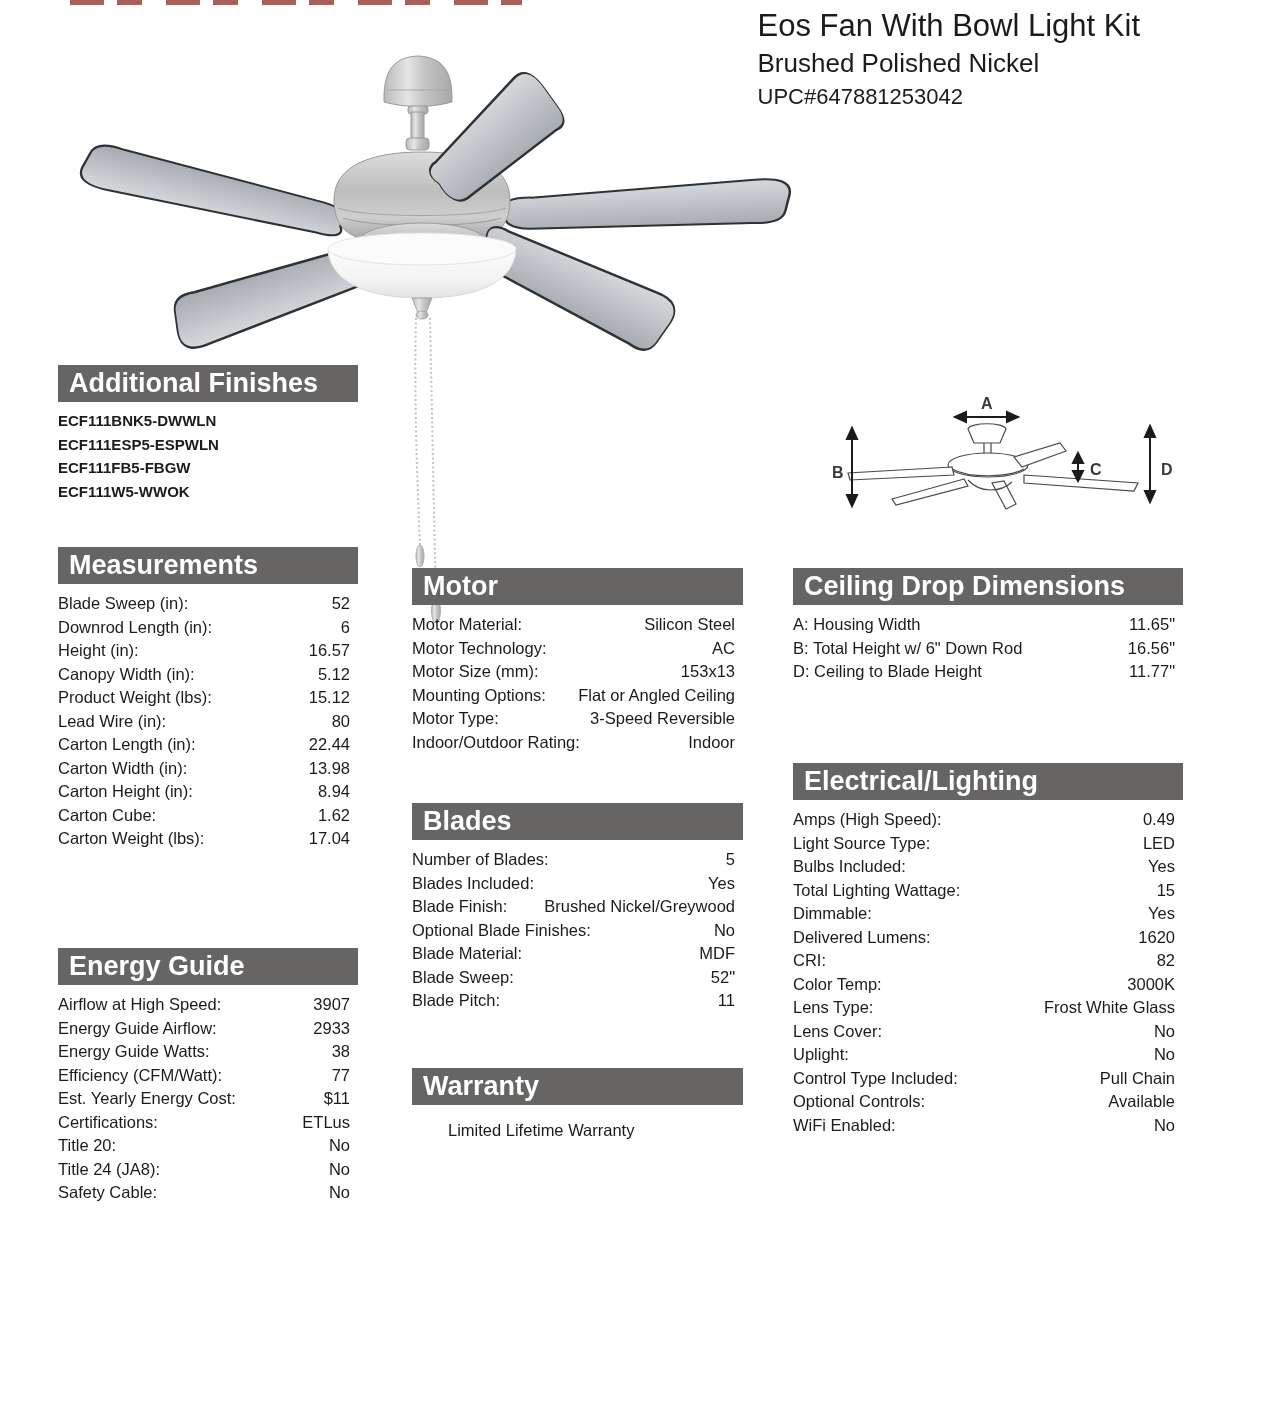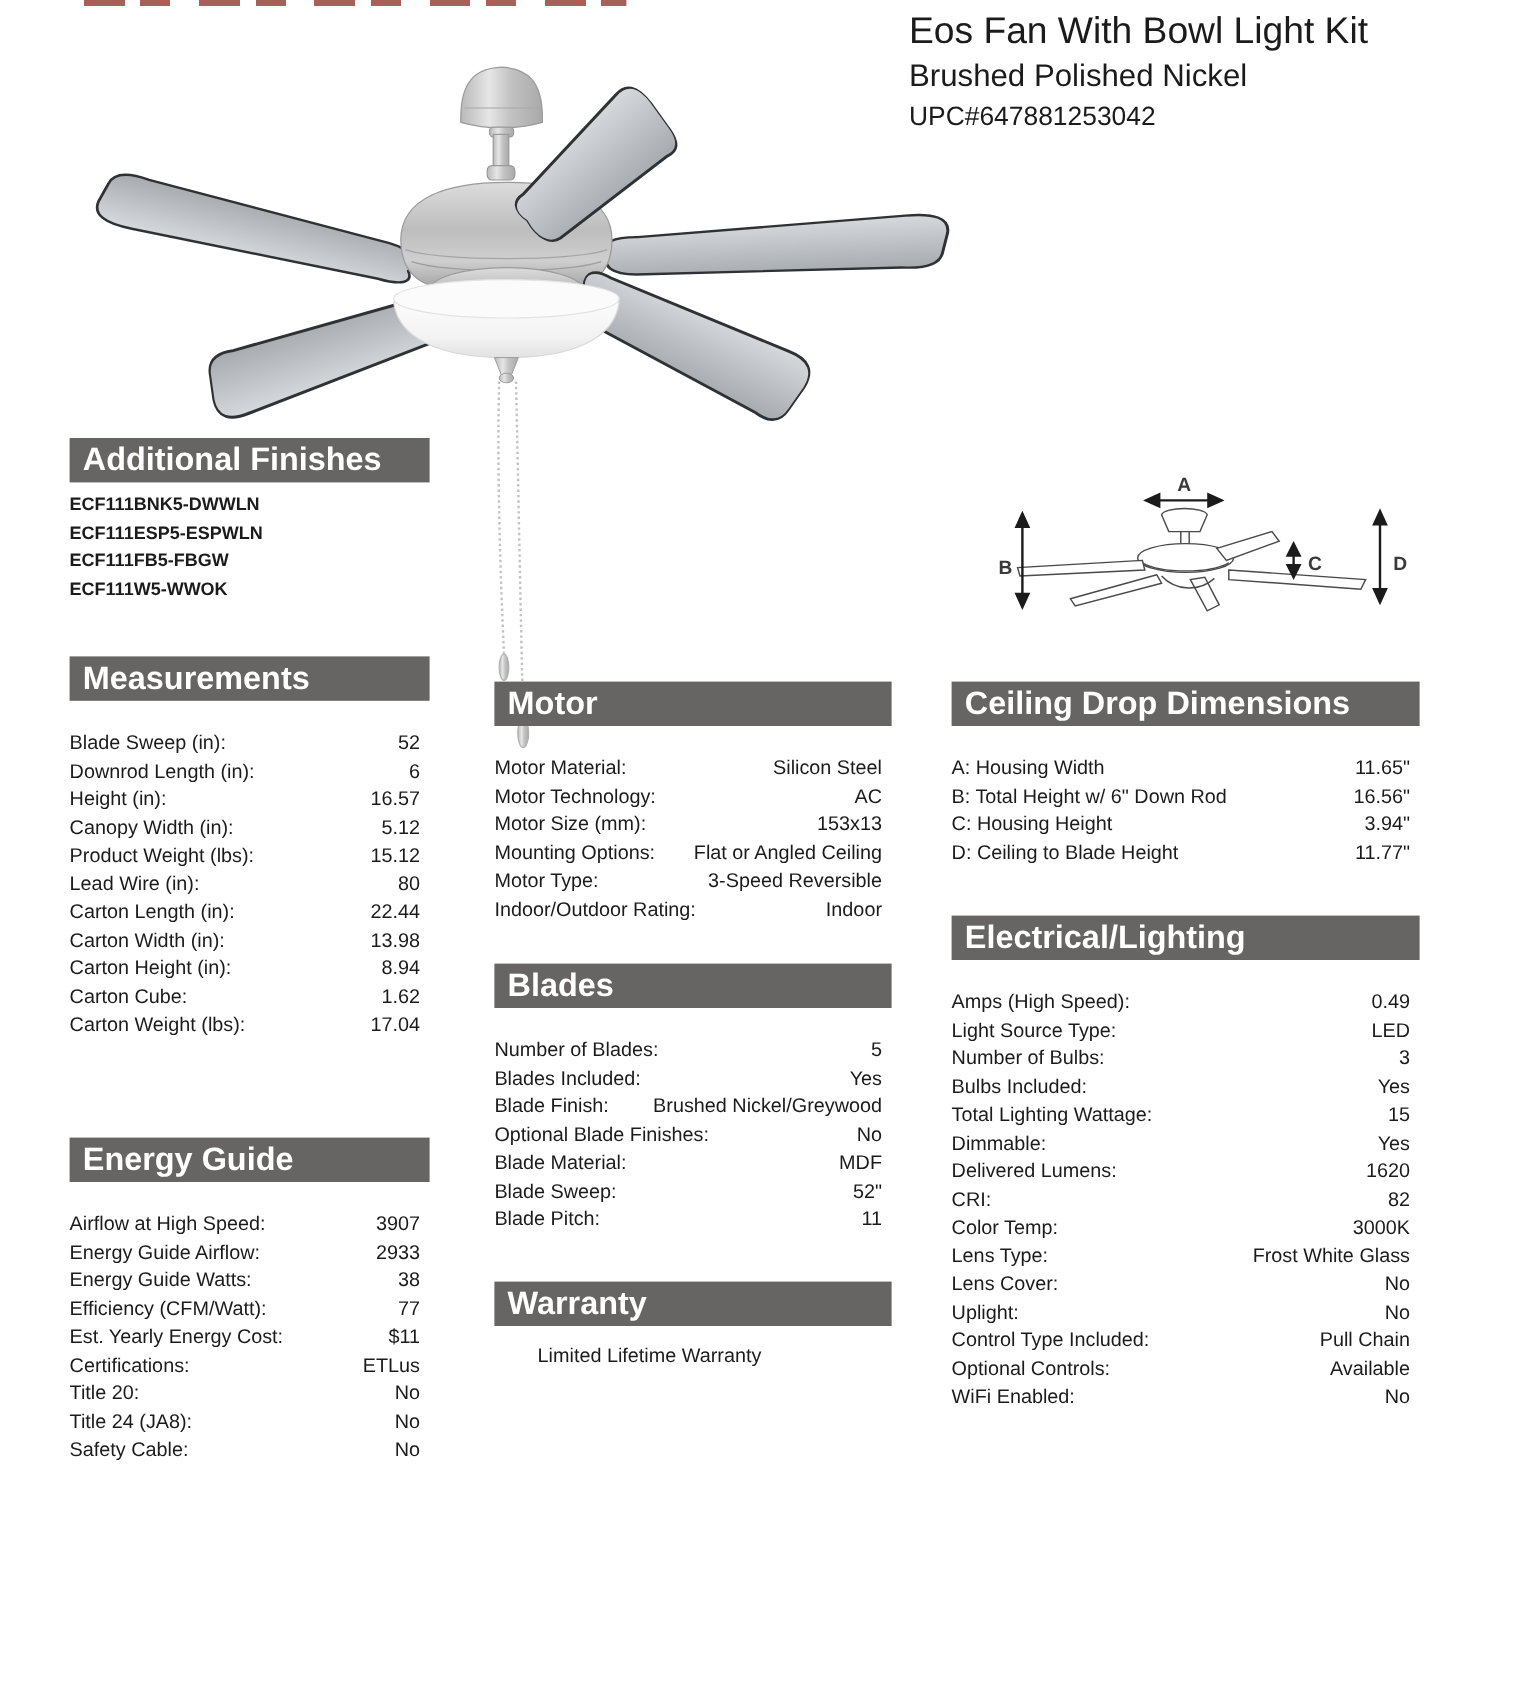--- a/index.html
+++ b/index.html
@@ -21,21 +21,21 @@
   .product-title{font-size:31px;line-height:40px;}
   .product-subtitle{font-size:26px;line-height:35px;}
   .product-upc{font-size:22px;line-height:31px;}
 
   section{position:absolute;}
   .bar{
     background:var(--header-bg,#666564);color:var(--header-fg,#ffffff);
     font-weight:bold;font-size:27px;height:37px;line-height:37px;
     padding-left:11px;box-sizing:border-box;margin:0;white-space:nowrap;overflow:hidden;
   }
-  .rows{margin-top:24px;}
+  .rows{margin-top:8px;}
   .spec-row{display:flex;justify-content:space-between;font-size:16.5px;line-height:23.5px;padding-right:8px;}
   .spec-label{white-space:nowrap;}
   .spec-value{white-space:nowrap;text-align:right;padding-left:8px;}
   .finishes{list-style:none;margin:7px 0 0;padding:0;font-weight:bold;font-size:15px;line-height:23.5px;}
   .warranty-body{font-size:16.5px;margin-top:16px;margin-left:36px;}
 
   #sec-finishes{left:58px;top:365px;width:300px;}
   #sec-measurements{left:58px;top:547px;width:300px;}
   #sec-energy{left:58px;top:948px;width:300px;}
   #sec-motor{left:412px;top:568px;width:331px;}
@@ -348,46 +348,38 @@
   <div class="rows">
       <div class="spec-row">
         <span class="spec-label">A: Housing Width</span>
         <span class="spec-value">11.65"</span>
       </div>
       <div class="spec-row">
         <span class="spec-label">B: Total Height w/ 6" Down Rod</span>
         <span class="spec-value">16.56"</span>
       </div>
       <div class="spec-row">
-        <span class="spec-label">C: Housing Height</span>
-        <span class="spec-value">3.94"</span>
-      </div>
-      <div class="spec-row">
         <span class="spec-label">D: Ceiling to Blade Height</span>
         <span class="spec-value">11.77"</span>
       </div>
     </div>
 </section>
 
 <section id="sec-electrical">
   <h2 class="bar">Electrical/Lighting</h2>
   <div class="rows">
       <div class="spec-row">
         <span class="spec-label">Amps (High Speed):</span>
         <span class="spec-value">0.49</span>
       </div>
       <div class="spec-row">
         <span class="spec-label">Light Source Type:</span>
         <span class="spec-value">LED</span>
       </div>
       <div class="spec-row">
-        <span class="spec-label">Number of Bulbs:</span>
-        <span class="spec-value">3</span>
-      </div>
-      <div class="spec-row">
         <span class="spec-label">Bulbs Included:</span>
         <span class="spec-value">Yes</span>
       </div>
       <div class="spec-row">
         <span class="spec-label">Total Lighting Wattage:</span>
         <span class="spec-value">15</span>
       </div>
       <div class="spec-row">
         <span class="spec-label">Dimmable:</span>
         <span class="spec-value">Yes</span>

